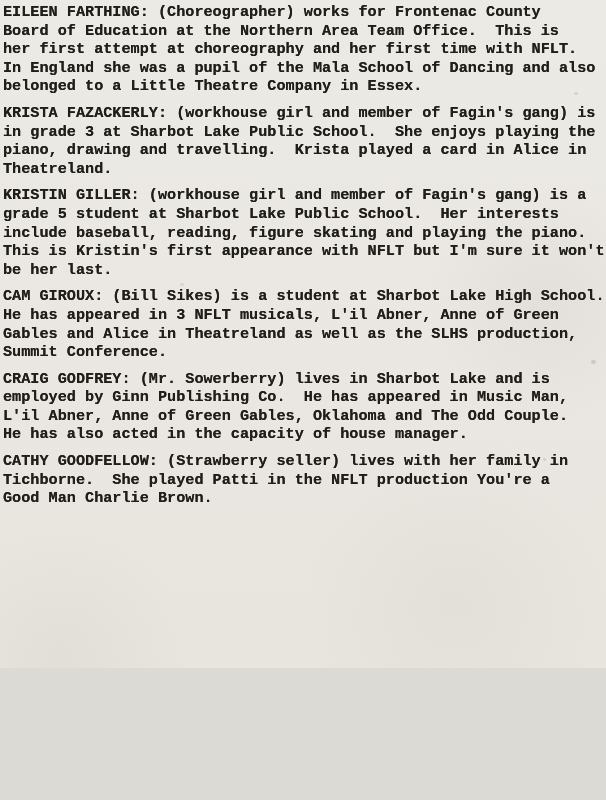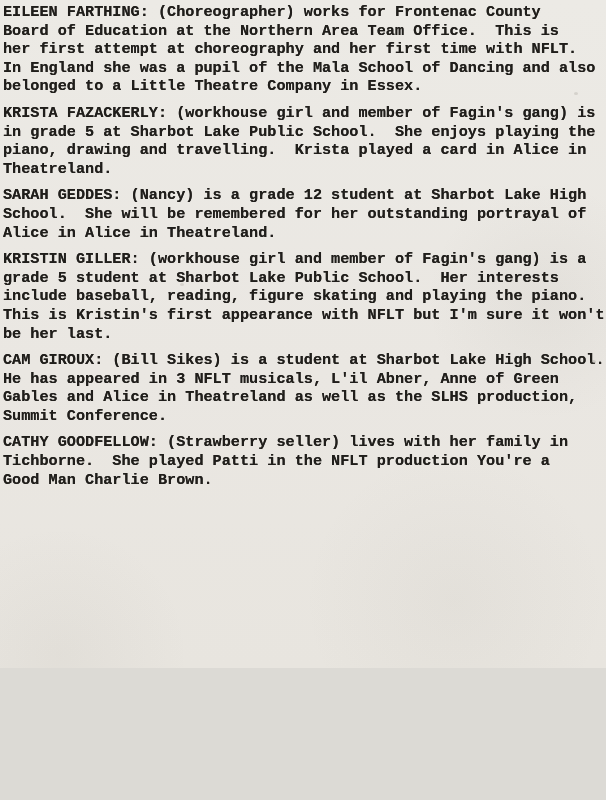--- a/index.html
+++ b/index.html
@@ -50,35 +50,36 @@
 </head>
 <body>
 
 <div class="page">
   <p class="para">EILEEN FARTHING: (Choreographer) works for Frontenac County
 Board of Education at the Northern Area Team Office.  This is
 her first attempt at choreography and her first time with NFLT.
 In England she was a pupil of the Mala School of Dancing and also
 belonged to a Little Theatre Company in Essex.</p>
   <p class="para">KRISTA FAZACKERLY: (workhouse girl and member of Fagin's gang) is
-in grade 5 at Sharbot Lake Public School.  She enjoys playing the
+in grade 3 at Sharbot Lake Public School.  She enjoys playing the
 piano, drawing and travelling.  Krista played a card in Alice in
 Theatreland.</p>
-  <p class="para">SARAH GEDDES: (Nancy) is a grade 12 student at Sharbot Lake High
-School.  She will be remembered for her outstanding portrayal of
-Alice in Alice in Theatreland.</p>
   <p class="para">KRISTIN GILLER: (workhouse girl and member of Fagin's gang) is a
 grade 5 student at Sharbot Lake Public School.  Her interests
 include baseball, reading, figure skating and playing the piano.
 This is Kristin's first appearance with NFLT but I'm sure it won't
 be her last.</p>
   <p class="para">CAM GIROUX: (Bill Sikes) is a student at Sharbot Lake High School.
 He has appeared in 3 NFLT musicals, L'il Abner, Anne of Green
 Gables and Alice in Theatreland as well as the SLHS production,
 Summit Conference.</p>
+  <p class="para">CRAIG GODFREY: (Mr. Sowerberry) lives in Sharbot Lake and is
+employed by Ginn Publishing Co.  He has appeared in Music Man,
+L'il Abner, Anne of Green Gables, Oklahoma and The Odd Couple.
+He has also acted in the capacity of house manager.</p>
   <p class="para">CATHY GOODFELLOW: (Strawberry seller) lives with her family in
 Tichborne.  She played Patti in the NFLT production You're a
 Good Man Charlie Brown.</p>
 
   <span class="speck s1"></span>
   <span class="speck s2"></span>
   <span class="speck s3"></span>
   <span class="speck s4"></span>
   <span class="speck s5"></span>
 </div>

